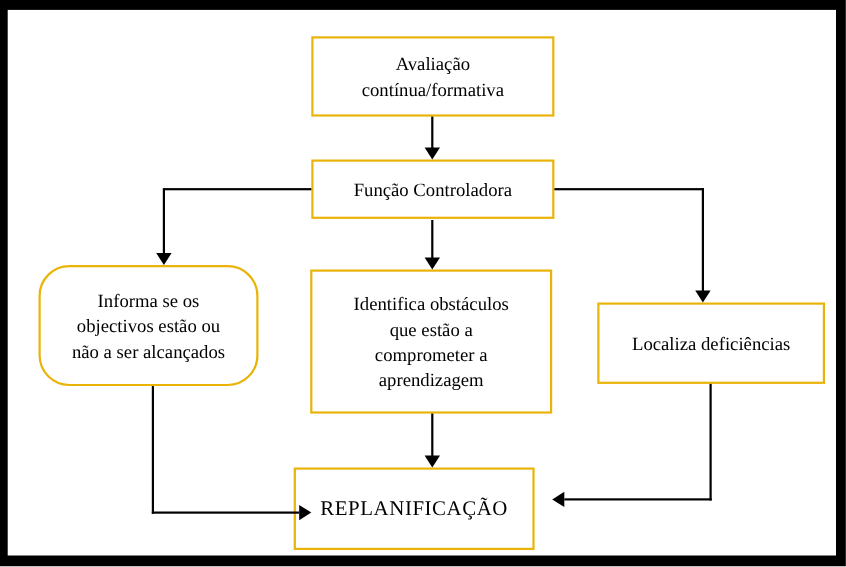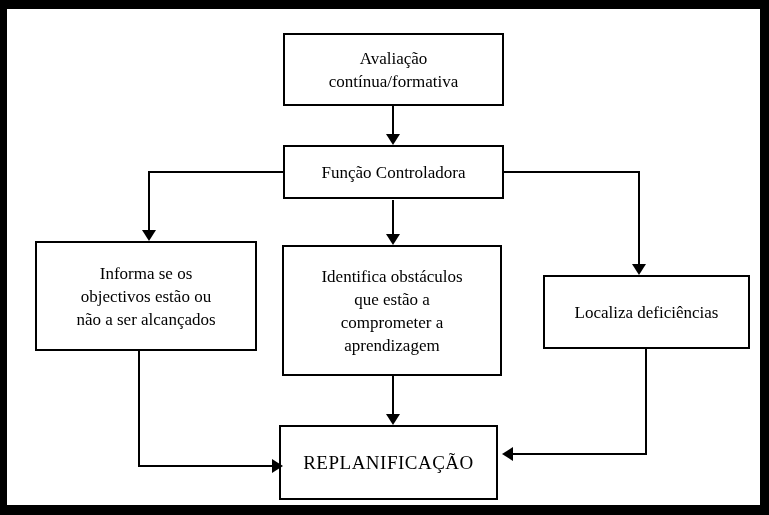--- a/index.html
+++ b/index.html
@@ -20,21 +20,21 @@
     position: absolute;
     left: 7px;
     top: 9px;
     right: 9px;
     bottom: 10px;
     background: #ffffff;
   }
   .node {
     position: absolute;
     box-sizing: border-box;
-    border: 2px solid #000000;
+    border: 2px solid #eab308;
     background: #ffffff;
     display: flex;
     align-items: center;
     justify-content: center;
     text-align: center;
   }
   .node-label {
     white-space: pre-line;
     font-size: 17px;
     line-height: 23px;
@@ -64,24 +64,24 @@
   }
   .arrow-left {
     border-top: 7px solid transparent;
     border-bottom: 7px solid transparent;
     border-right: 11px solid #000000;
   }
 
   
   #node-avaliacao      { left: 276px; top: 24px;  width: 221px; height: 73px; }
   #node-funcao         { left: 276px; top: 136px; width: 221px; height: 54px; }
-  #node-informa        { left: 28px;  top: 232px; width: 222px; height: 110px; }
+  #node-informa        { left: 28px;  top: 232px; width: 200px; height: 110px; border-radius: 28px; }
   #node-identifica     { left: 275px; top: 236px; width: 220px; height: 131px; }
   #node-localiza       { left: 536px; top: 266px; width: 207px; height: 74px; }
-  #node-replanificacao { left: 272px; top: 416px; width: 219px; height: 75px; }
+  #node-replanificacao { left: 260px; top: 416px; width: 219px; height: 75px; }
 </style>
 </head>
 <body>
 
 <div id="canvas">
   <div id="paper">
 
     <div class="node" id="node-avaliacao">
       <span class="node-label">Avaliação
 contínua/formativa</span>

